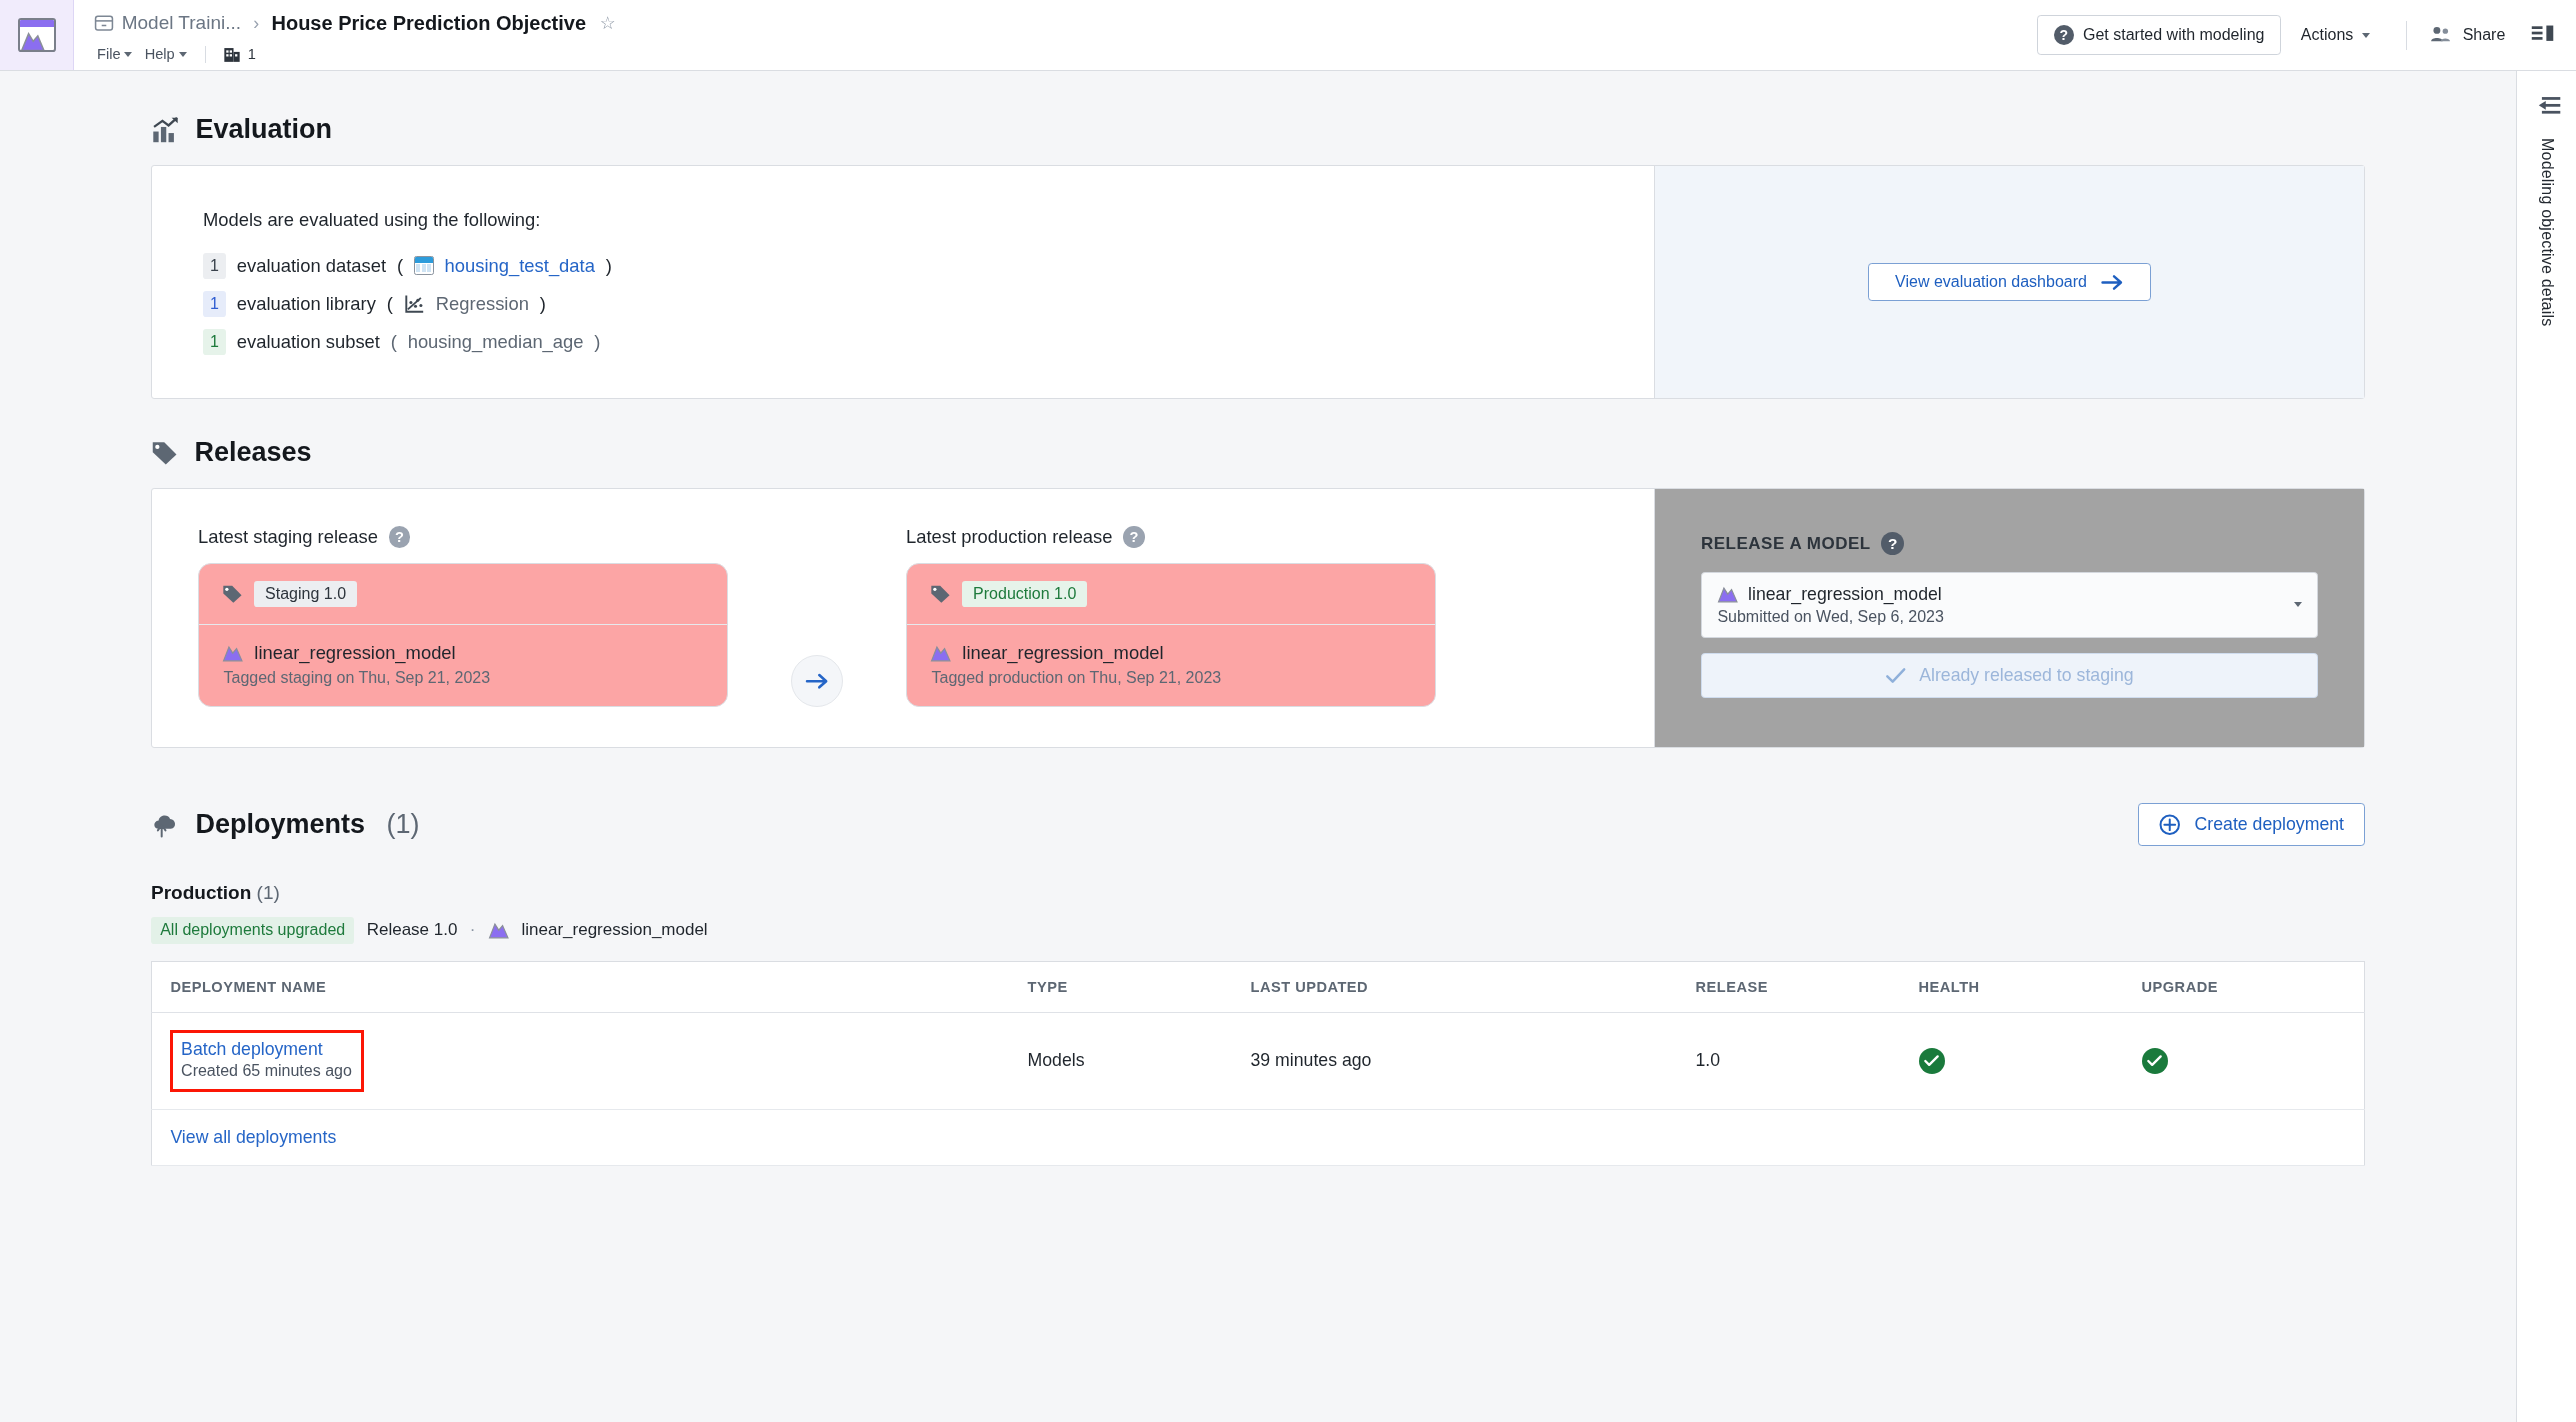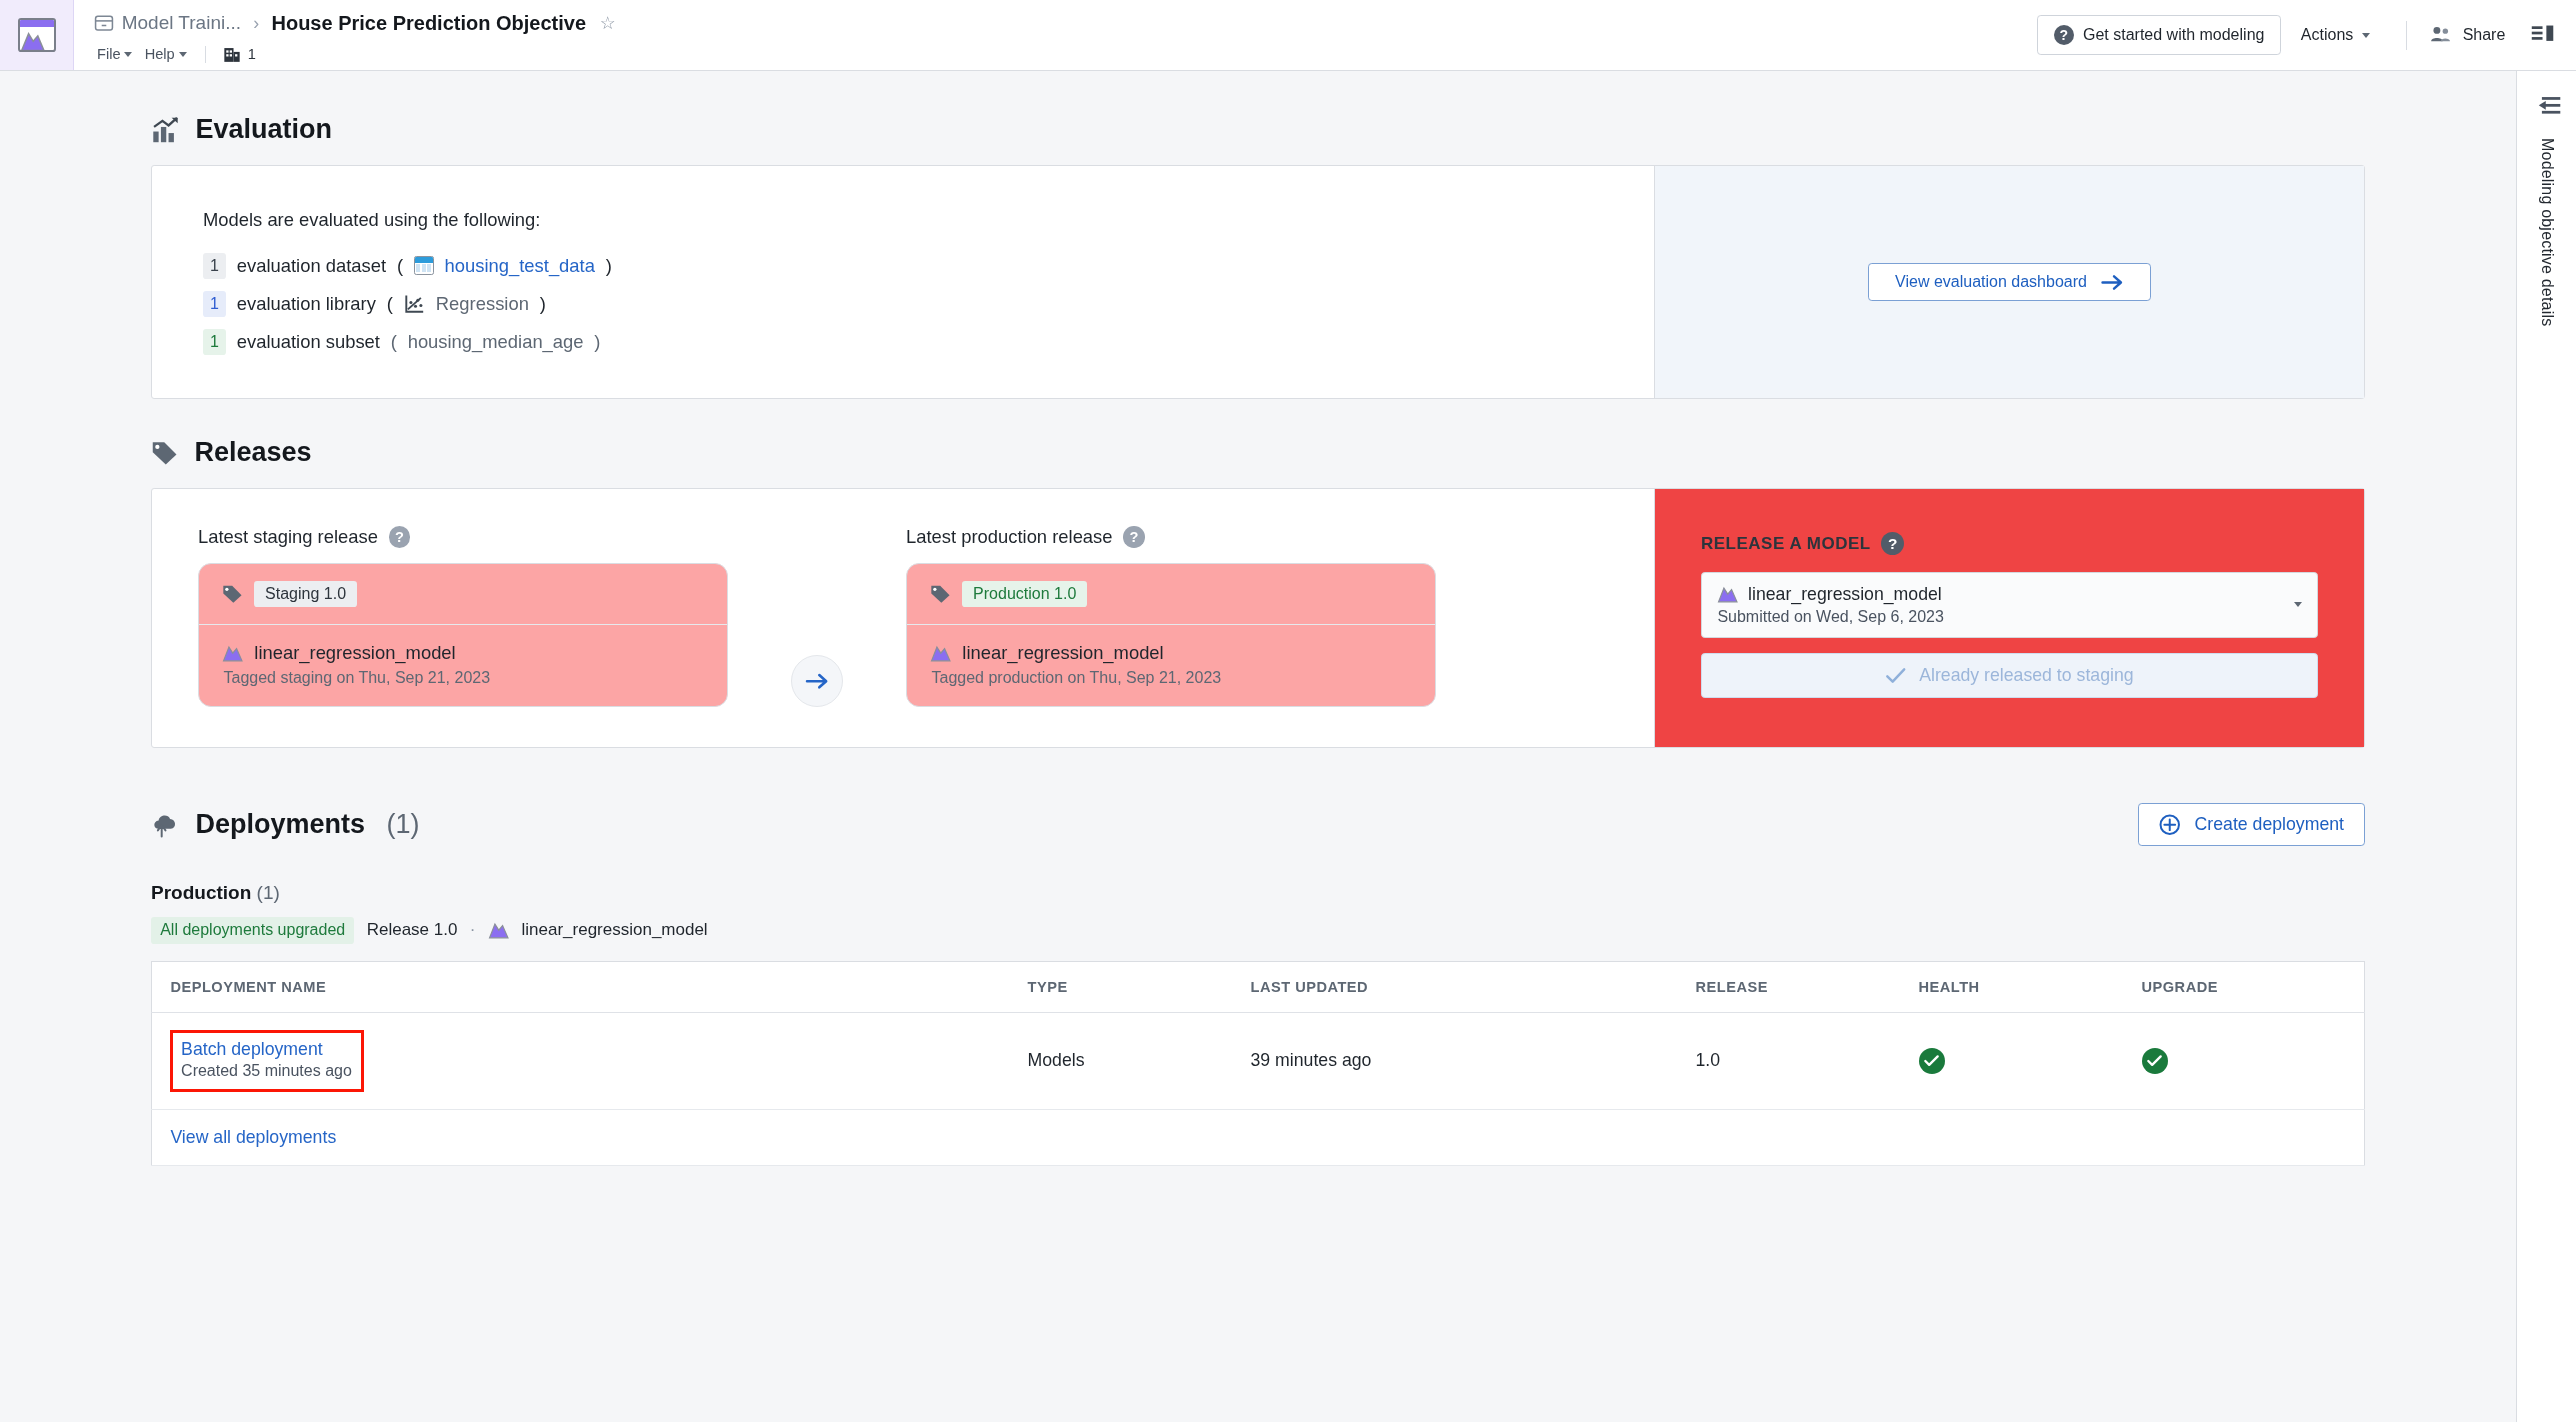--- a/index.html
+++ b/index.html
@@ -135,21 +135,21 @@
   .rel-box-body { padding: 17px 23px; }
   .rel-model { display: flex; align-items: center; gap: 10.8px; font-size: 18.4px; color: #1f252c; }
   .rel-sub { font-size: 16px; color: #5d6773; margin-top: 4.6px; margin-left: 1.5px; }
 
   .rel-arrow-wrap { width: 178px; display: flex; align-items: center; justify-content: center; padding-top: 100px; }
   .arrow-circle {
     width: 52px; height: 52px; border-radius: 50%; background: #f4f6f9; border: 1.5px solid #e4e7eb;
     display: flex; align-items: center; justify-content: center;
   }
 
-  .rel-side { width: 710px; min-width: 710px; background: #ef4444; border-left: 1.5px solid #dadde2; padding: 43px 46px; }
+  .rel-side { width: 710px; min-width: 710px; background: #a3a3a3; border-left: 1.5px solid #dadde2; padding: 43px 46px; }
   .side-title { display: flex; align-items: center; gap: 10.8px; font-size: 17px; font-weight: bold; color: #2d343c; letter-spacing: 0.5px; margin-bottom: 17px; }
   .help-dot-dark { width: 23px; height: 23px; border-radius: 50%; background: #525c69; color: #fff; font-size: 15.4px; font-weight: bold; display: flex; align-items: center; justify-content: center; cursor: pointer; }
   .select-box {
     border: 1.5px solid #d4d8de; border-radius: 3.8px; background: #fafbfc; padding: 10.8px 15.4px;
     display: flex; align-items: center; justify-content: space-between; cursor: pointer;
   }
   .select-text { display: flex; flex-direction: column; gap: 3.1px; }
   .select-line1 { display: flex; align-items: center; gap: 9.2px; font-size: 17.7px; color: #1f252c; }
   .select-line2 { font-size: 16px; color: #4a5360; }
   .btn-disabled {
@@ -479,21 +479,21 @@
               <th style="width:223px">RELEASE</th>
               <th style="width:223px">HEALTH</th>
               <th>UPGRADE</th>
             </tr>
           </thead>
           <tbody>
             <tr>
               <td class="c1">
                 <span class="dep-name-cell">
                   <span class="dep-name-link">Batch deployment</span>
-                  <span class="dep-name-sub">Created 35 minutes ago</span>
+                  <span class="dep-name-sub">Created 65 minutes ago</span>
                 </span>
               </td>
               <td>Models</td>
               <td>39 minutes ago</td>
               <td>1.0</td>
               <td>
                 <span class="check-circle">
                   <svg width="17" height="14" viewBox="0 0 22 18">
                     <path d="M3 9 L8 14 L19 3" stroke="#ffffff" stroke-width="3" fill="none" stroke-linecap="round" stroke-linejoin="round"></path>
                   </svg>

